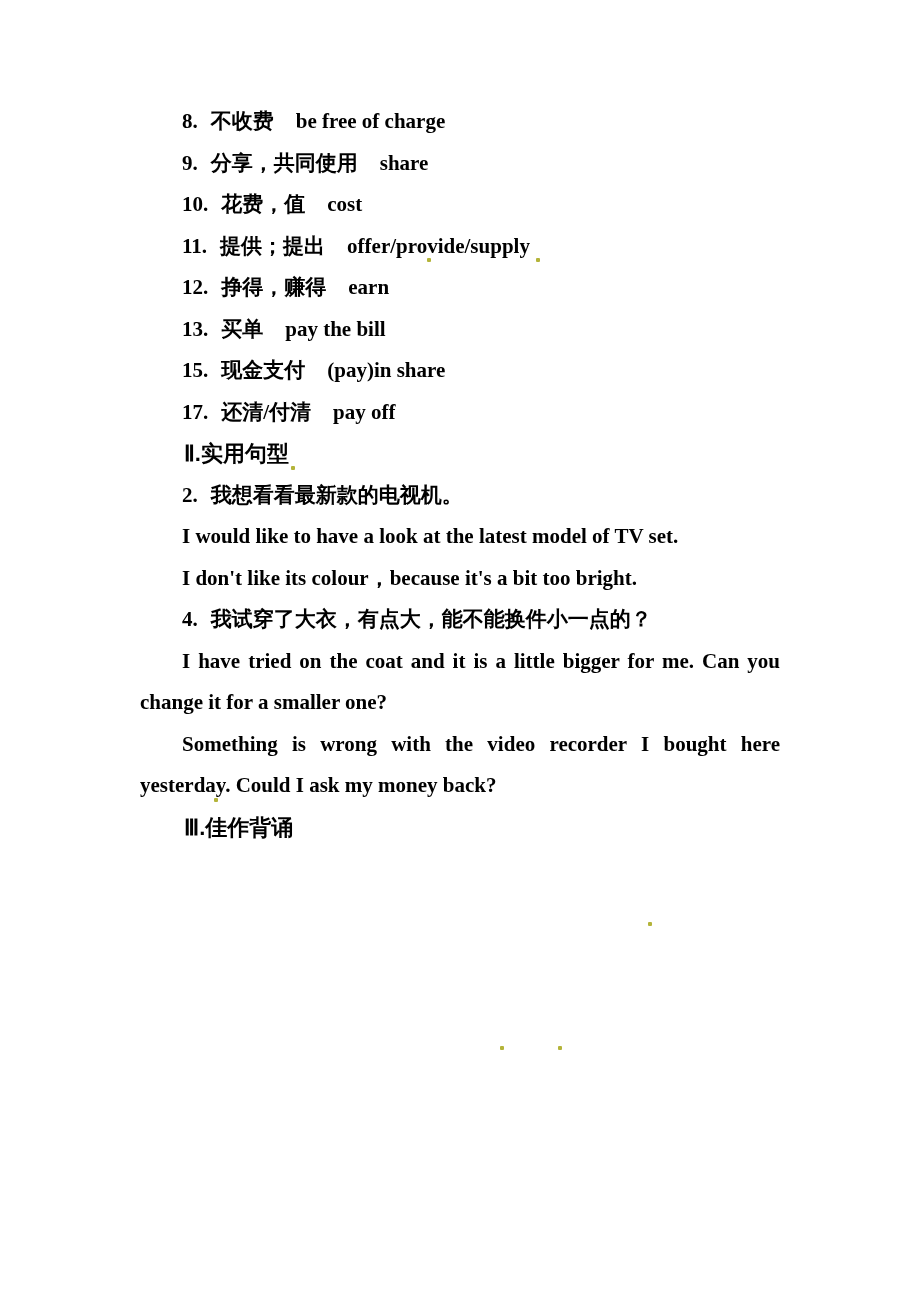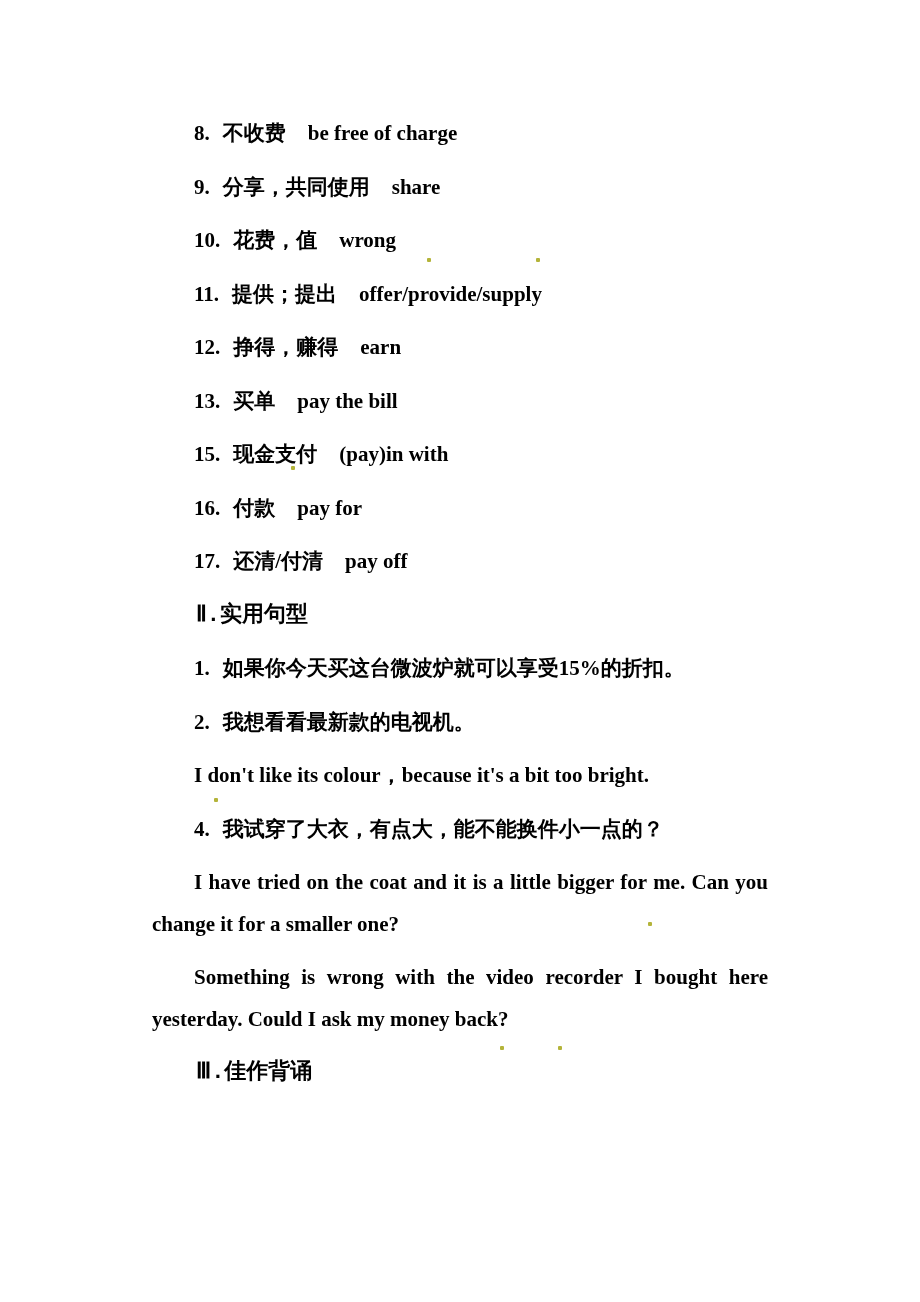--- a/index.html
+++ b/index.html
@@ -11,37 +11,37 @@
     overflow: hidden;
   }
   .content {
     position: absolute;
     left: 140px;
     top: 0;
     width: 640px;
     padding-top: 101px;
   }
   .content p {
-    margin: 12px;
+    margin: 0;
     font-family: "Liberation Serif", "DejaVu Serif", serif;
     font-weight: bold;
     font-size: 21px;
     line-height: 41.5px;
     color: #000000;
   }
   p.cjk-line {
     text-indent: 2em;
     white-space: nowrap;
   }
   p.en-para {
     text-align: justify;
     text-indent: 2em;
   }
   p.heading {
-    font-family: Liberation Mono, monospace;
+    font-family: Liberation Sans, sans-serif;
     font-size: 22px;
     text-indent: 2em;
     white-space: nowrap;
   }
   .num { margin-right: 0.62em; }
   .zh-en-gap { display: inline-block; width: 22px; }
   .artifact {
     position: absolute;
     width: 4px;
     height: 4px;
@@ -50,33 +50,32 @@
   }
 </style>
 </head>
 <body>
 
 <div class="page">
   <div class="content">
 
     <p class="cjk-line"><span class="num">8.</span><span class="zh">不收费</span><span class="zh-en-gap"></span><span class="en">be free of charge</span></p>
     <p class="cjk-line"><span class="num">9.</span><span class="zh">分享，共同使用</span><span class="zh-en-gap"></span><span class="en">share</span></p>
-    <p class="cjk-line"><span class="num">10.</span><span class="zh">花费，值</span><span class="zh-en-gap"></span><span class="en">wrong</span></p>
+    <p class="cjk-line"><span class="num">10.</span><span class="zh">花费，值</span><span class="zh-en-gap"></span><span class="en">cost</span></p>
     <p class="cjk-line"><span class="num">11.</span><span class="zh">提供；提出</span><span class="zh-en-gap"></span><span class="en">offer/provide/supply</span></p>
     <p class="cjk-line"><span class="num">12.</span><span class="zh">挣得，赚得</span><span class="zh-en-gap"></span><span class="en">earn</span></p>
     <p class="cjk-line"><span class="num">13.</span><span class="zh">买单</span><span class="zh-en-gap"></span><span class="en">pay the bill</span></p>
-    <p class="cjk-line"><span class="num">15.</span><span class="zh">现金支付</span><span class="zh-en-gap"></span><span class="en">(pay)in with</span></p>
-    <p class="cjk-line"><span class="num">16.</span><span class="zh">付款</span><span class="zh-en-gap"></span><span class="en">pay for</span></p>
+    <p class="cjk-line"><span class="num">15.</span><span class="zh">现金支付</span><span class="zh-en-gap"></span><span class="en">(pay)in share</span></p>
     <p class="cjk-line"><span class="num">17.</span><span class="zh">还清/付清</span><span class="zh-en-gap"></span><span class="en">pay off</span></p>
 
     <p class="heading">Ⅱ.实用句型</p>
 
-    <p class="cjk-line"><span class="num">1.</span><span class="zh">如果你今天买这台微波炉就可以享受15%的折扣。</span></p>
 
     <p class="cjk-line"><span class="num">2.</span><span class="zh">我想看看最新款的电视机。</span></p>
+    <p class="en-para">I would like to have a look at the latest model of TV set.</p>
 
     <p class="en-para">I don't like its colour，because it's a bit too bright.</p>
 
     <p class="cjk-line"><span class="num">4.</span><span class="zh">我试穿了大衣，有点大，能不能换件小一点的？</span></p>
     <p class="en-para">I have tried on the coat and it is a little bigger for me. Can you change it for a smaller one?</p>
 
     <p class="en-para">Something is wrong with the video recorder I bought here yesterday. Could I ask my money back?</p>
 
     <p class="heading">Ⅲ.佳作背诵</p>
 

